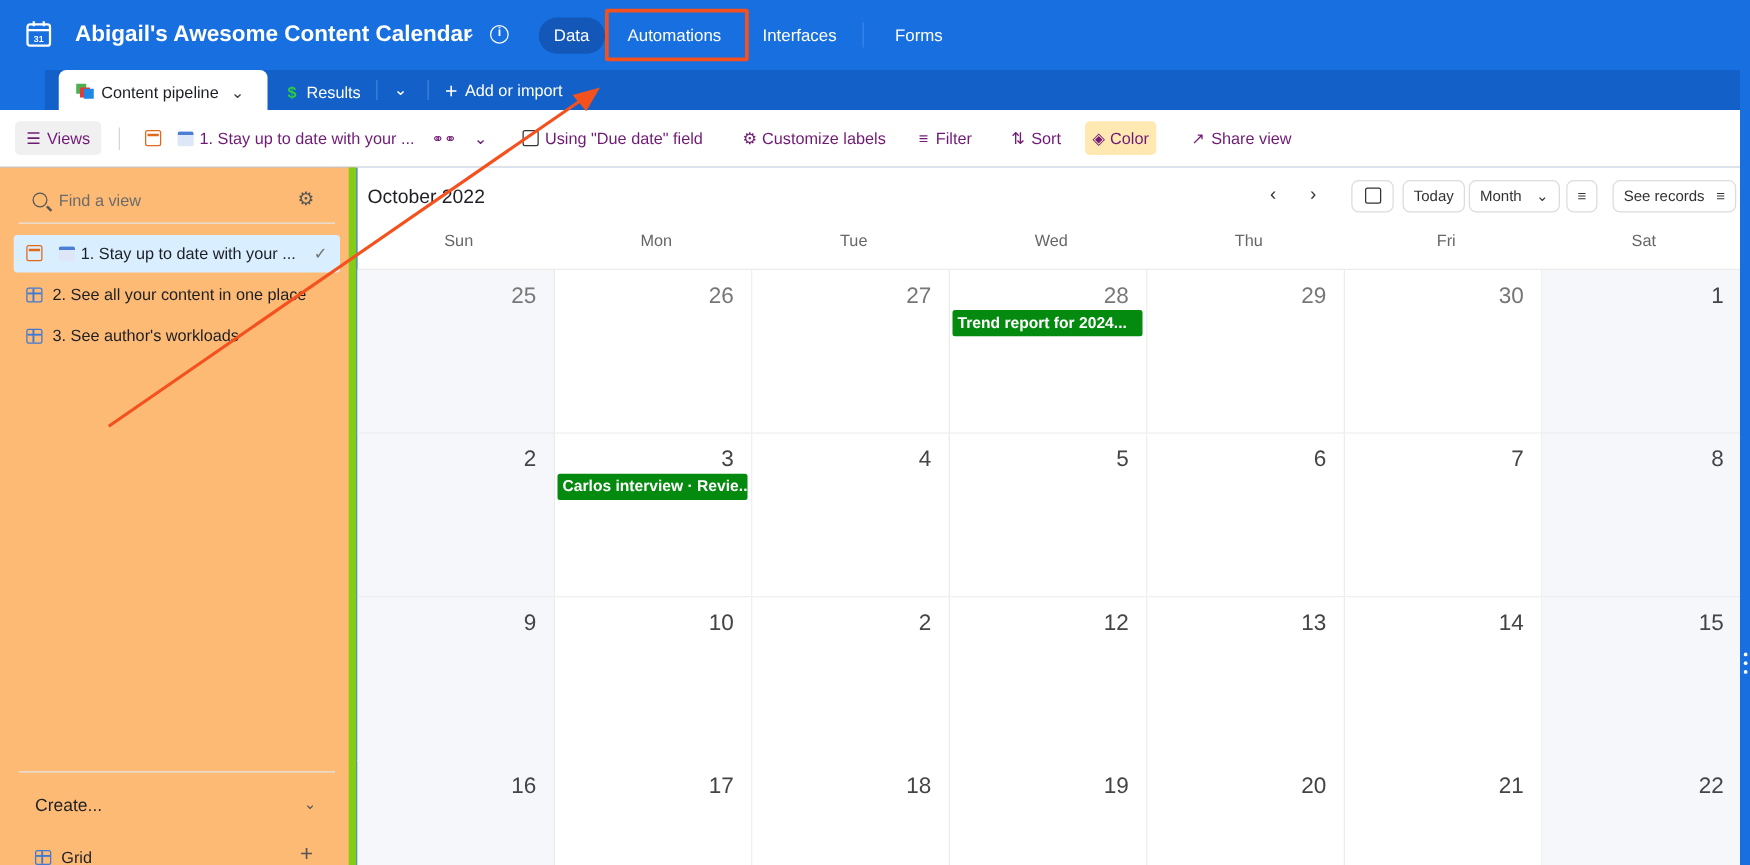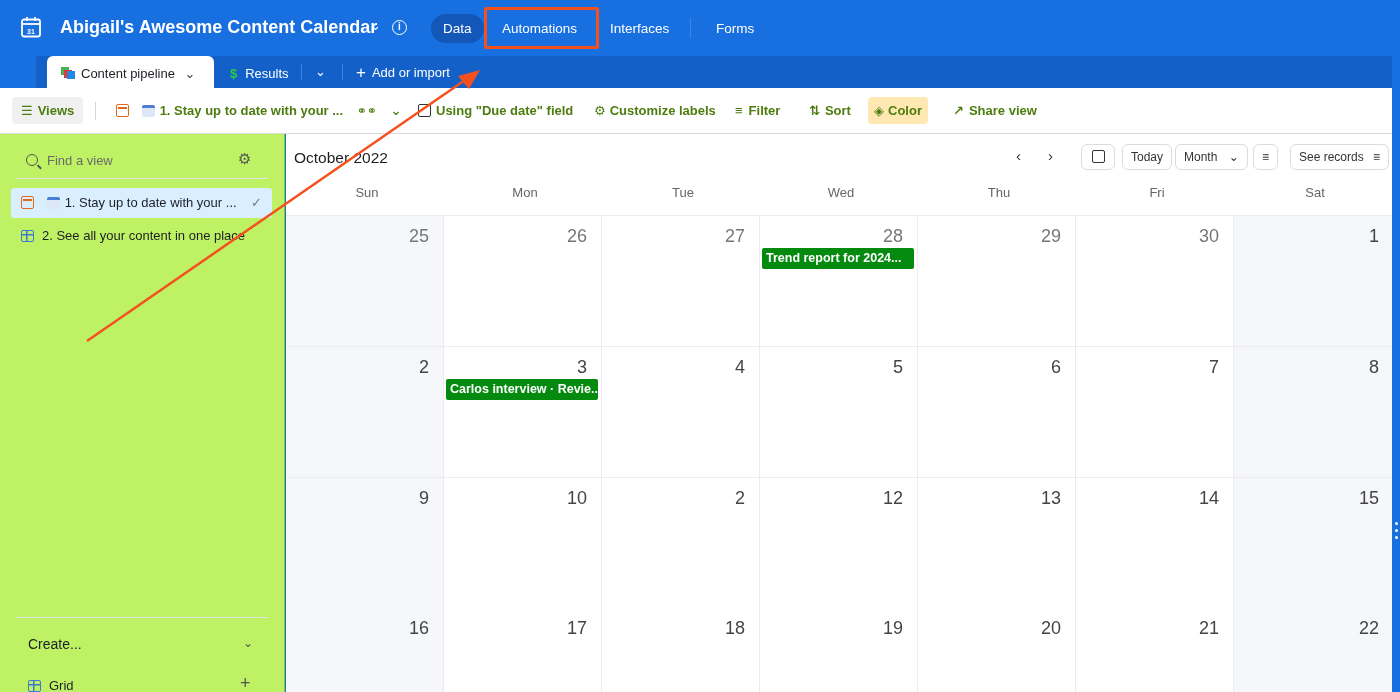--- a/index.html
+++ b/index.html
@@ -23,31 +23,31 @@
   
   .tabbar { position: absolute; left: 0; top: 56px; width: 1392px; height: 32px; background: #1361c8; border-top-right-radius: 6px; margin-left: 36px; }
   .tab-active { position: absolute; left: 11px; top: 0; width: 167px; height: 32px; background: #fff; border-radius: 6px 6px 0 0; font-size: 13px; color: #1d1f25; padding: 10px 0 0 14px; white-space: nowrap; }
   .pipe-icon { display: inline-block; position: relative; width: 14px; height: 12px; vertical-align: -1px; margin-right: 6px; }
   .pipe-icon i { position: absolute; width: 8px; height: 8px; }
   .tab-item { position: absolute; top: 10px; color: #fff; font-size: 13px; white-space: nowrap; }
   .tab-sep { position: absolute; top: 8px; width: 1px; height: 16px; background: #3f84dd; }
 
   
   .viewbar { position: absolute; left: 0; top: 88px; width: 1392px; height: 46px; background: #fff; border-bottom: 1px solid #d9d9d9; }
-  .tb { position: absolute; top: 9px; height: 27px; line-height: 27px; font-size: 13px; color: #4d7c0f; white-space: nowrap; padding: 0 6px; border-radius: 4px; font-weight: bold; }
+  .tb { position: absolute; top: 9px; height: 27px; line-height: 27px; font-size: 13px; color: #701a75; white-space: nowrap; padding: 0 6px; border-radius: 4px; }
   .tb-views { left: 12px; background: #f0f0f0; padding: 0 9px; }
   .tb-color { background: #ffe8b2; }
   .tb-sep { position: absolute; left: 95px; top: 14px; width: 1px; height: 18px; background: #d5d5d5; }
   .cal-orange { display: inline-block; width: 13px; height: 13px; border: 1.5px solid #e2681b; border-radius: 2px; vertical-align: -2px; position: relative; }
   .cal-orange::after { content: ""; position: absolute; left: 1px; top: 2px; right: 1px; height: 1.5px; background: #e2681b; }
   .cal-blue { display: inline-block; width: 13px; height: 12px; background: #dde7f7; border-top: 3px solid #4a7fd5; border-radius: 2px; vertical-align: -2px; }
   .cal-dark { display: inline-block; width: 13px; height: 13px; border: 1.5px solid #333; border-radius: 2px; vertical-align: -2px; }
 
   
-  .sidebar { position: absolute; left: 0; top: 134px; width: 285px; height: 558px; background: #bef264; border-right: 1px solid #84cc16; }
+  .sidebar { position: absolute; left: 0; top: 134px; width: 285px; height: 558px; background: #fdba74; border-right: 6px solid #84cc16; }
   .find-view { position: absolute; left: 26px; top: 19px; font-size: 13px; color: #6b6b6b; }
   .search-glyph { display: inline-block; width: 12px; height: 12px; border: 1.5px solid #555; border-radius: 50%; position: relative; margin-right: 9px; vertical-align: -1px; }
   .search-glyph::after { content: ""; position: absolute; width: 5px; height: 1.5px; background: #555; right: -5px; bottom: -2px; transform: rotate(45deg); }
   .gear { position: absolute; left: 238px; top: 16px; font-size: 15px; color: #555; }
   .side-divider { position: absolute; left: 15px; top: 44px; width: 253px; height: 1px; background: #e5e5e5; }
   .side-item { position: absolute; left: 11px; width: 261px; height: 30px; line-height: 30px; font-size: 13px; padding-left: 10px; white-space: nowrap; color: #1d1f25; border-radius: 3px; }
   .side-item.active { background: #d9efff; }
   .grid-icon { display: inline-block; width: 13px; height: 12px; border: 1.5px solid #3f79d2; border-radius: 2px; vertical-align: -2px; margin-right: 8px; position: relative; background: linear-gradient(#3f79d2,#3f79d2) 0 3px/100% 1.5px no-repeat, linear-gradient(#3f79d2,#3f79d2) 4px 0/1.5px 100% no-repeat; }
   .side-check { position: absolute; right: 10px; top: 0; color: #777; }
   .create-divider { position: absolute; left: 15px; top: 483px; width: 253px; height: 1px; background: #e5e5e5; }
@@ -155,20 +155,23 @@
   <div class="side-divider"></div>
 
   <div class="side-item active" style="top:54px;">
     <span class="cal-orange"></span>
     <span class="cal-blue" style="margin-left:9px;margin-right:5px;"></span><span>1. Stay up to date with your ...</span>
     <span class="side-check">✓</span>
   </div>
   <div class="side-item" style="top:87px;">
     <span class="grid-icon"></span><span>2. See all your content in one place</span>
   </div>
+  <div class="side-item" style="top:120px;">
+    <span class="grid-icon"></span><span>3. See author's workloads</span>
+  </div>
 
   <div class="create-divider"></div>
   <div class="create-label">Create...</div>
   <span class="create-chev">⌄</span>
   <div class="grid-create">
     <span class="grid-icon"></span><span>Grid</span>
   </div>
   <span class="grid-plus">+</span>
 </div>
 

